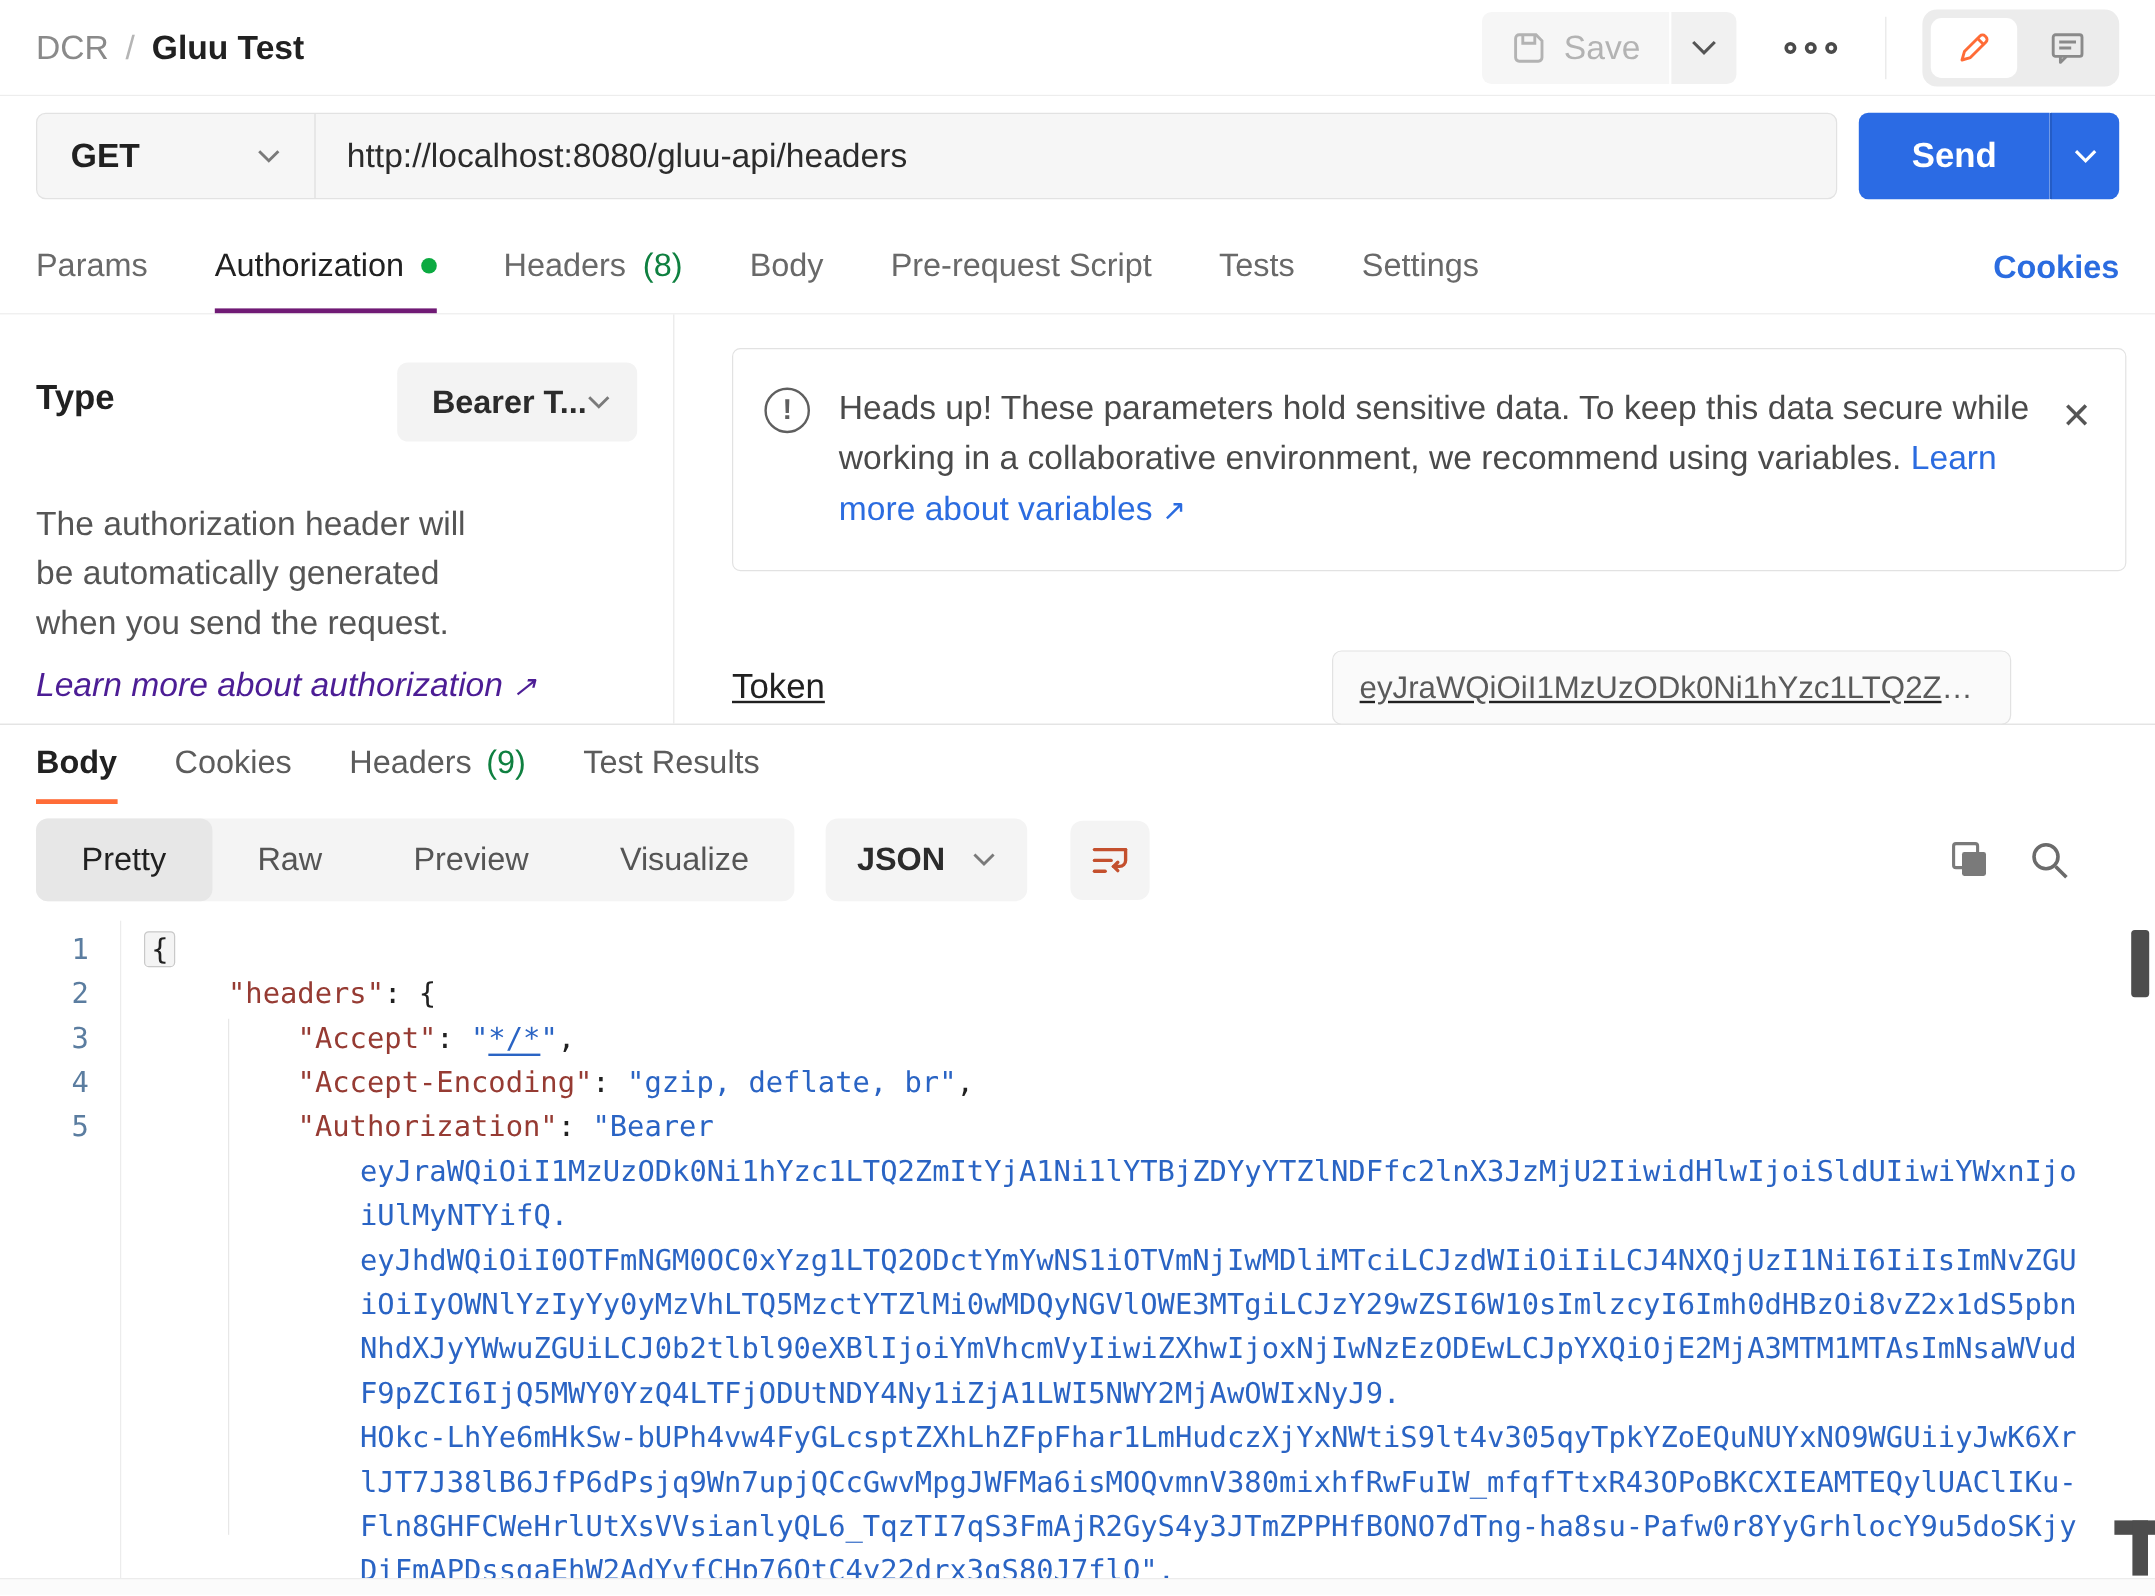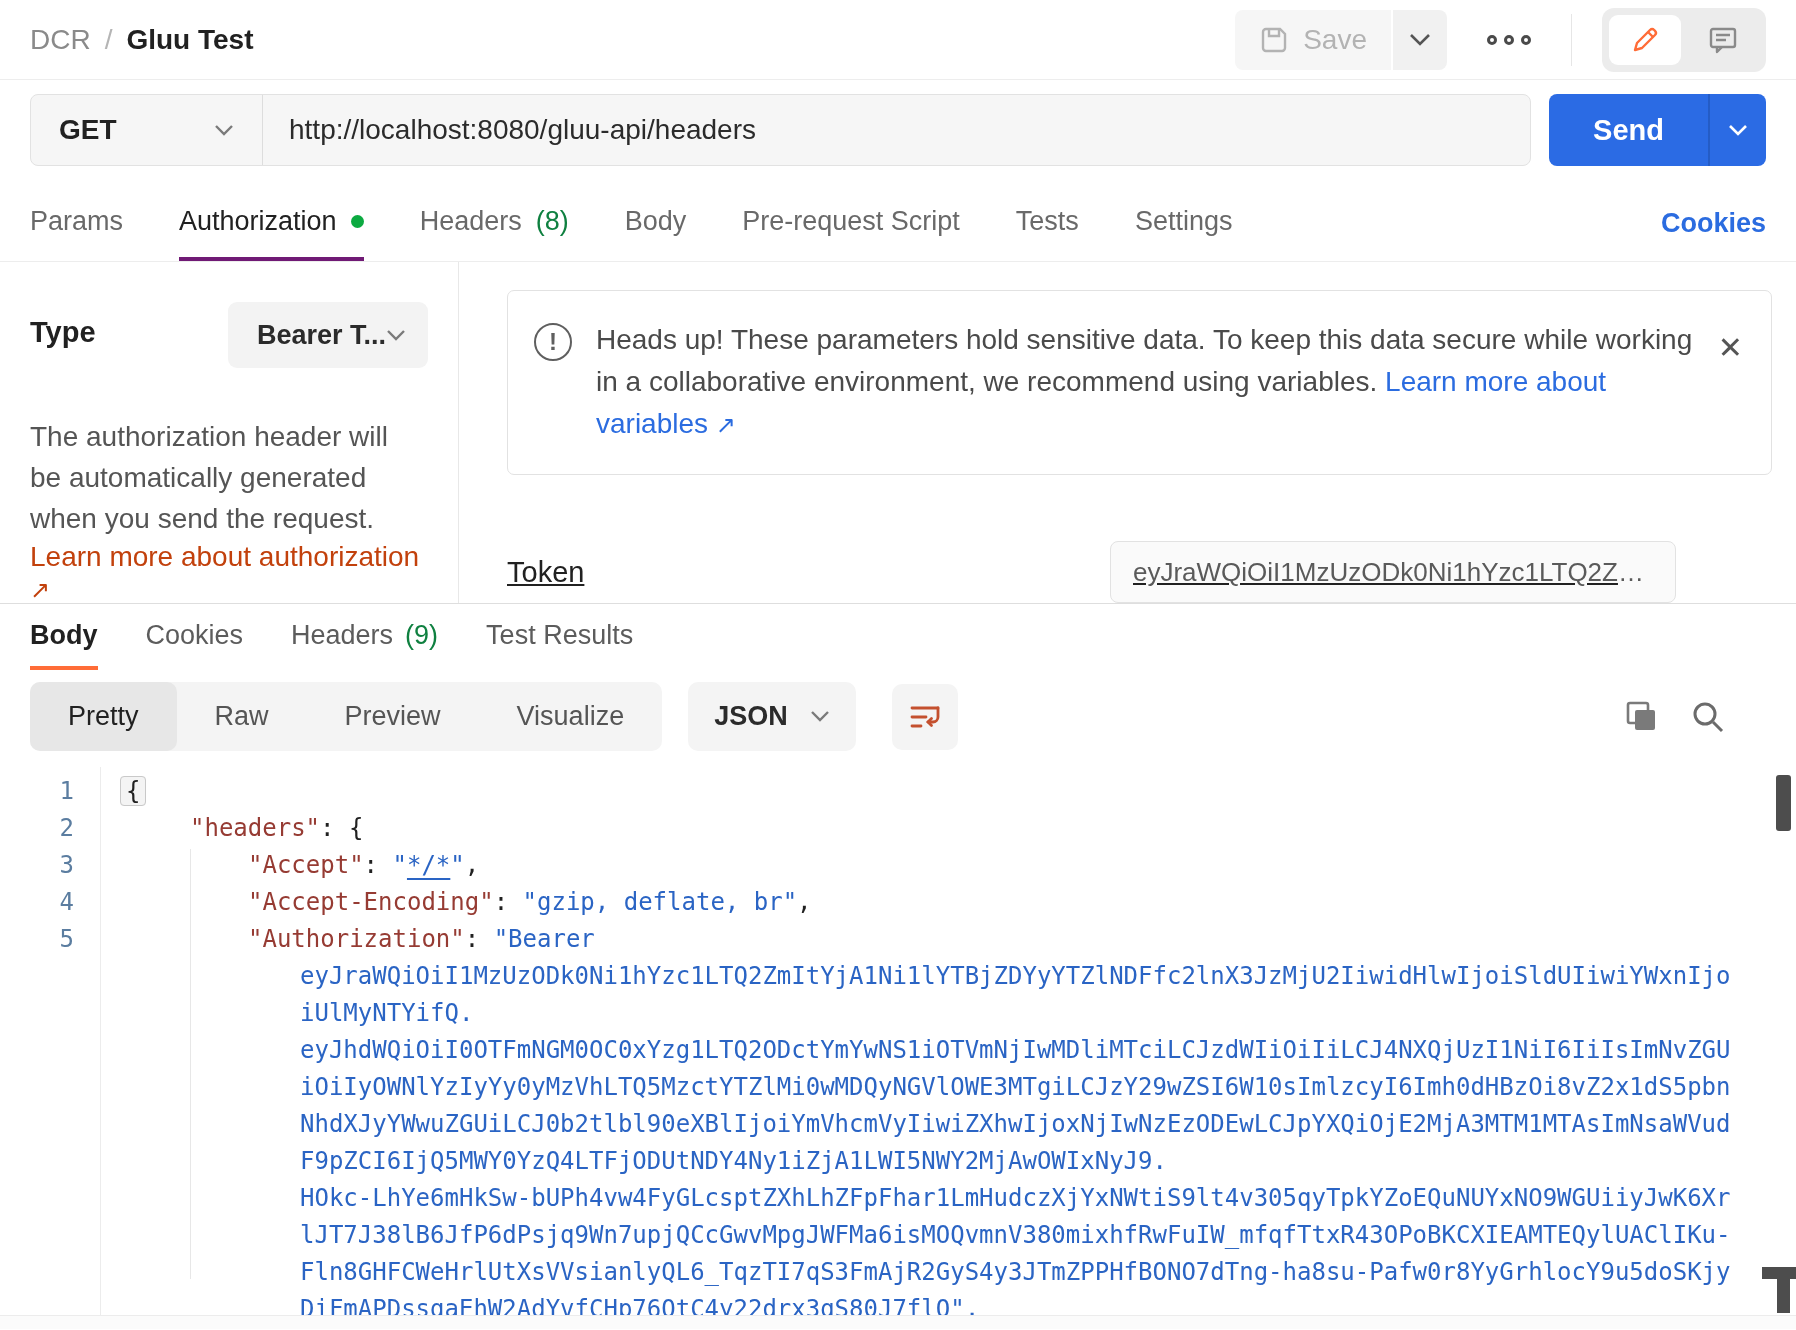--- a/index.html
+++ b/index.html
@@ -48,28 +48,28 @@
   .req-tabs { display:flex; align-items:stretch; padding:0 30px; border-bottom:1px solid #ededed;
               font-size:27px; color:#696969; gap:56px; height:76px; }
   .tab { display:flex; align-items:center; gap:14px; cursor:pointer; border-bottom:4px solid transparent; }
   .tab.active { color:#212121; font-weight:500; border-bottom:4px solid #701a75; }
   .dot { width:13px; height:13px; border-radius:50%; background:#0caa41; }
   .badge-green { color:#0f8040; }
   .cookies-link { margin-left:auto; display:flex; align-items:center; color:#2b6ce0; font-weight:700; }
 
   
   .auth-section { display:flex; height:342px; border-bottom:1px solid #dedede; }
-  .auth-left { width:459px; border-right:1px solid #e8e8e8; padding:40px 30px 0 30px; flex:0 0 auto; }
+  .auth-left { width:562px; border-right:1px solid #e8e8e8; padding:40px 30px 0 30px; flex:0 0 auto; }
   .type-row { display:flex; justify-content:space-between; align-items:flex-start; }
   .type-label { font-weight:700; font-size:29px; padding-top:14px; }
   .type-select { background:#f3f3f3; border-radius:9px; height:66px; width:200px; display:flex;
                  align-items:center; justify-content:flex-end; padding:0 22px; font-weight:600;
                  font-size:27px; color:#2b2b2b; }
   .auth-desc { margin-top:48px; color:#555555; font-size:28px; line-height:41px; width:390px; }
-  .learn-link { color:#c2410c; font-size:28px; text-decoration:none; display:inline-block; margin-top:2px; }
+  .learn-link { color:#4c1d95; font-size:28px; text-decoration:none; display:inline-block; margin-top:16px;font-style:italic; }
   .ext-arrow { font-size:24px; }
 
   .auth-right { flex:1; padding:28px 24px 0 48px; }
   .banner { border:1px solid #e2e2e2; border-radius:7px; padding:28px 70px 28px 26px; display:flex;
             gap:24px; position:relative; }
   .banner-icon { width:38px; height:38px; border:2.5px solid #5f5f5f; border-radius:50%; color:#5f5f5f;
                  display:flex; align-items:center; justify-content:center; font-size:24px; font-weight:700;
                  flex:0 0 auto; margin-top:4px; }
   .banner-text { font-size:28px; line-height:42px; color:#4a4a4a; }
   .banner-link { color:#2b6ce0; text-decoration:none; }

